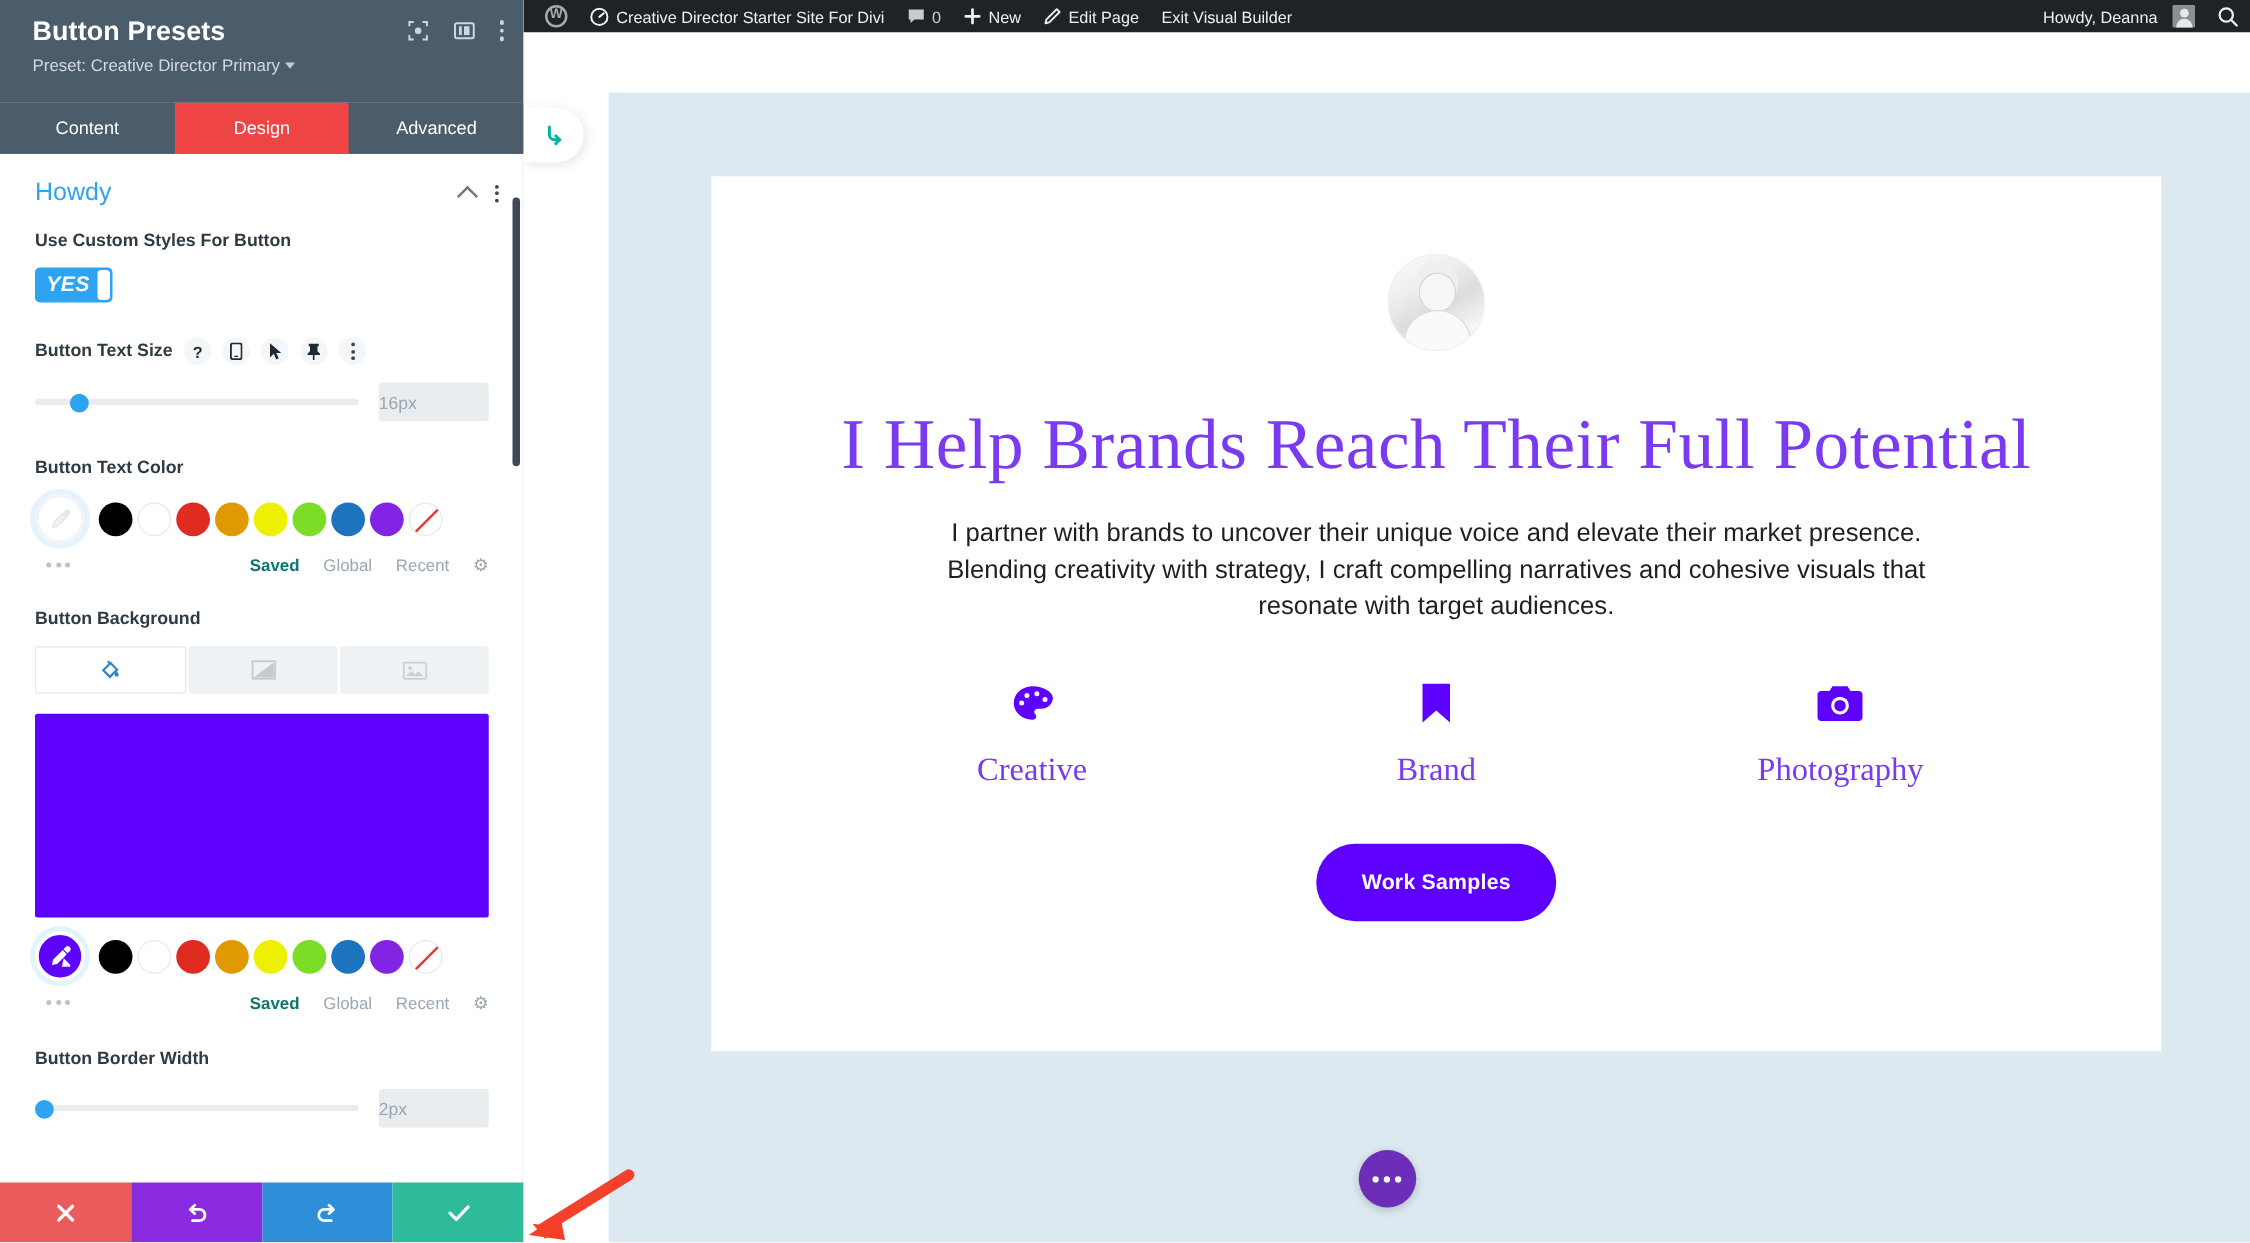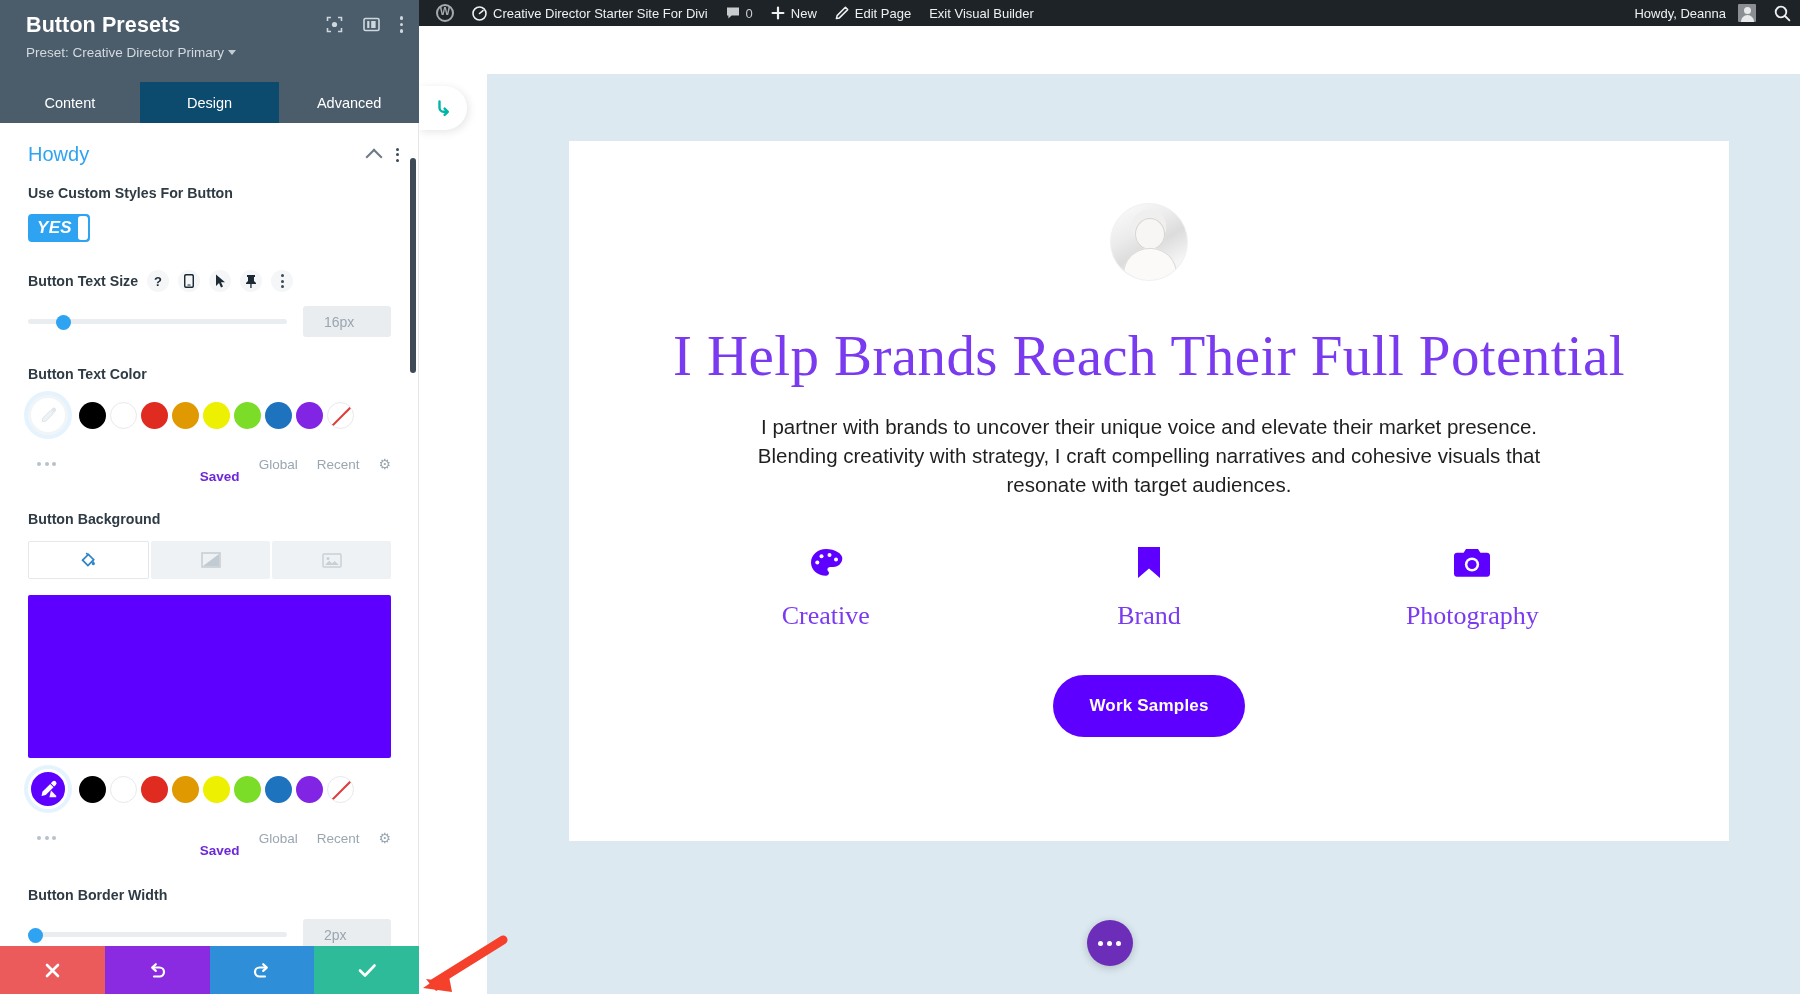--- a/index.html
+++ b/index.html
@@ -27,21 +27,21 @@
   .hdr-icons .ic { color: #cfd7de; cursor: pointer; display:flex; }
   .dots-v { display:flex; flex-direction:column; gap:3px; align-items:center; }
   .dots-v i { width:3.5px;height:3.5px;border-radius:50%;background:#cfd7de;display:block;}
 
   .tabs { display: flex; background: #4b5c6b; height: 41px; }
   .tab {
     flex: 1; color: #fff; font-size: 14.5px; display: flex;
     align-items: center; justify-content: center; cursor: pointer;
     background: #4b5c6b;
   }
-  .tab.active { background: #0c4a6e; }
+  .tab.active { background: #ef4444; }
 
   .panel-body { position: relative; height: 871px; overflow: hidden; padding-bottom: 48px; }
 
   .section-head {
     display: flex; align-items: center; justify-content: space-between;
     padding: 20px 20px 12px 28px;
   }
   .section-title { color: #2ea3f2; font-size: 20px; }
   .section-head-icons { display:flex; align-items:center; gap: 16px; color:#6b7a87; }
   .chev-up { width:12px;height:12px;border-left:2px solid #6b7a87;border-top:2px solid #6b7a87;transform:rotate(45deg);margin-top:4px;}
@@ -69,21 +69,21 @@
   
   .slider-row { display: flex; align-items: center; gap: 16px; margin-top: 14px; }
   .slider { position: relative; flex: 1 1 auto; height: 20px; display: flex; align-items: center; }
   .slider .track { height: 5px; background: #eaedf0; border-radius: 3px; width: 100%; }
   .slider .knob {
     position: absolute; width: 15px; height: 15px; border-radius: 50%;
     background: #2ea3f2; top: 3px;
   }
   .num-box {
     width: 88px; height: 31px; background: #eaedf0; border-radius: 3px;
-    display: flex; align-items: center; padding-left: 21px;
+    display: flex; align-items: center; padding-left: 0;
     font-size: 14px; color: #9aa6b0; flex: 0 0 88px;
   }
 
   
   .sw-row { display: flex; align-items: center; gap: 4px; margin-top: 11px; }
   .sw { width: 27px; height: 27px; border-radius: 50%; flex: 0 0 27px; cursor: pointer; }
   .sw.white { background: #fff; border: 1px solid #e6e9ec; }
   .sw.none {
     background: #fff; border: 1px solid #e6e9ec; position: relative; overflow: hidden;
   }
@@ -97,21 +97,21 @@
     box-shadow: 0 0 0 4px rgba(46,163,242,.13);
     display:flex; align-items:center; justify-content:center; margin-right: 7px; cursor:pointer;
     position: relative;
   }
   .sw-active.filled { background: #5e00ff; border-color: #fff; }
 
   .sw-foot { display: flex; align-items: center; margin-top: 9px; }
   .dots-h { display:flex; gap:3.5px; margin-left: 9px; }
   .dots-h i { width:4px;height:4px;border-radius:50%;background:#b8c2ca;display:block;}
   .sw-foot .links { margin-left: auto; display: flex; align-items: center; gap: 19px; font-size: 13.5px; }
-  .lnk-saved { color: #6d28d9; font-weight: bold; cursor:pointer;margin-top:25px;}
+  .lnk-saved { color: #0f766e; font-weight: bold; cursor:pointer;}
   .lnk { color: #9aa6b0; cursor:pointer;}
   .gear { color: #9aa6b0; font-size: 14px; cursor:pointer;}
 
   
   .bg-tabs { display: flex; gap: 2px; margin-top: 12px; }
   .bg-tab {
     flex: 1; height: 38px; background: #eff2f4; display: flex;
     align-items: center; justify-content: center; cursor: pointer;
     border-radius: 2px;
   }

